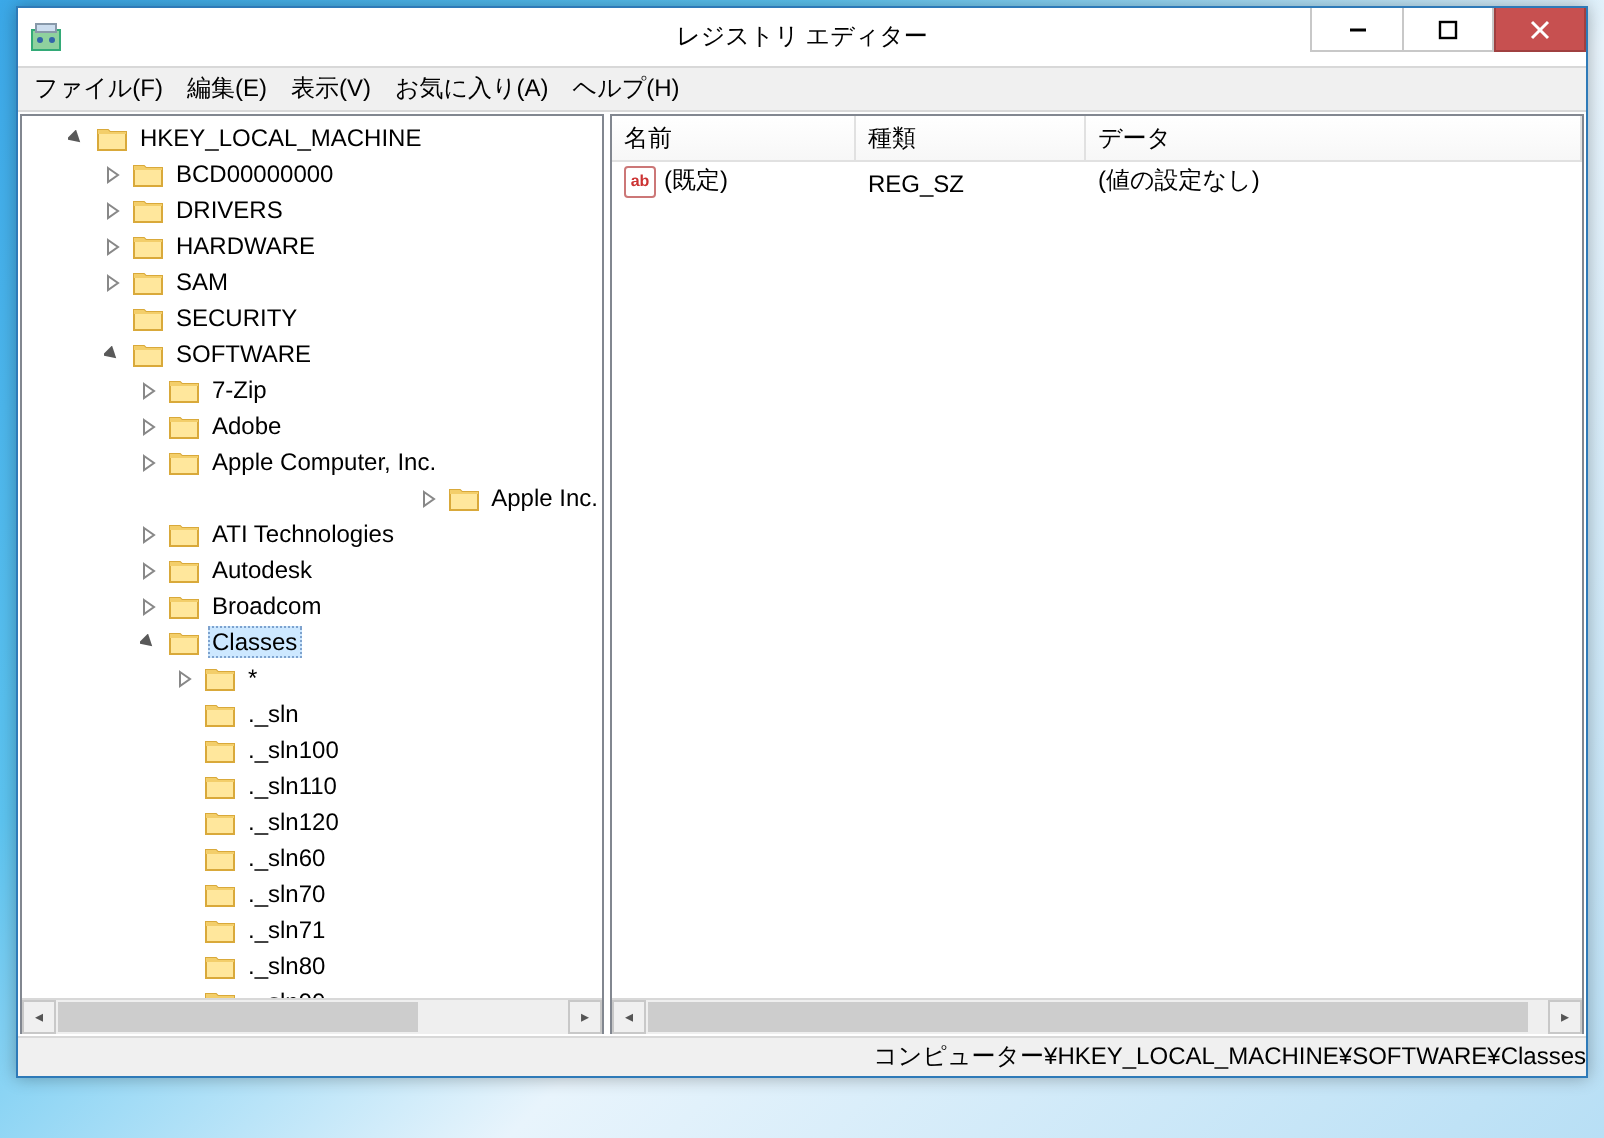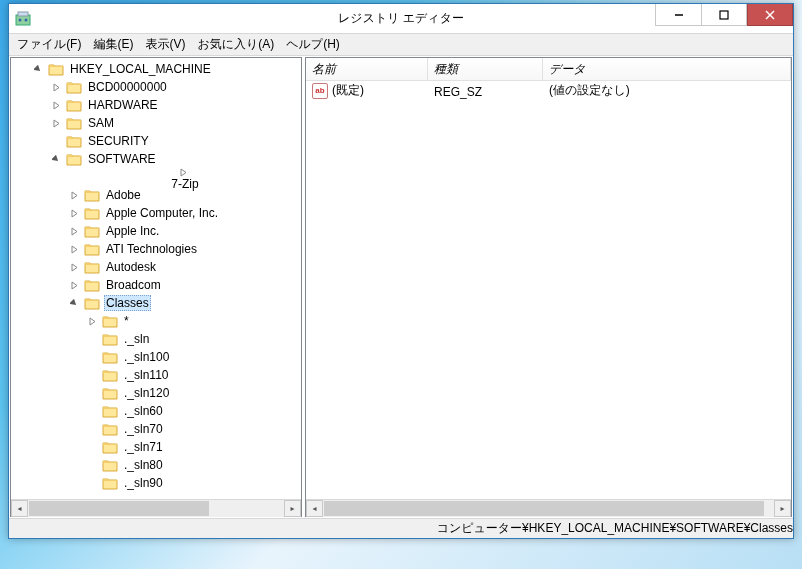--- a/index.html
+++ b/index.html
@@ -18,21 +18,21 @@
 .content { flex: 1; display: flex; padding: 1px; overflow: hidden; }
 .tree-pane { width: 292px; border: 1px solid #828790; background: #fff; display: flex; flex-direction: column; margin-right: 3px; }
 .tree-scroll { flex: 1; overflow: hidden; padding-top: 2px; position: relative; }
 .tree-item { display: flex; align-items: center; height: 18px; white-space: nowrap; }
 .tree-item.selected .ti-label { background: #cde8ff; border: 1px dotted #7da2ce; padding: 0 1px; }
 .ti-label { padding: 0 2px; }
 .expander { width: 11px; height: 11px; margin-right: 4px; display: inline-flex; align-items: center; justify-content: center; }
 .folder-icon { width: 16px; height: 14px; margin-right: 4px; }
 .list-pane { flex: 1; border: 1px solid #828790; background: #fff; display: flex; flex-direction: column; }
 .list-header { height: 23px; display: flex; background: #fff; border-bottom: 1px solid #e1e1e1; }
-.list-col { padding: 3px 6px; border-right: 1px solid #e1e1e1; cursor: default; background: linear-gradient(#fff, #f7f7f7); font-style: italic; }
+.list-col { padding: 3px 6px; border-right: 1px solid #e1e1e1; cursor: default; background: linear-gradient(#fff, #f7f7f7); }
 .list-body { flex: 1; overflow: hidden; }
 .list-row { display: flex; height: 18px; align-items: flex-end; }
 .list-cell { padding: 0 6px; display: flex; align-items: center; }
 .value-icon { width: 16px; height: 16px; margin-right: 4px; display: inline-flex; align-items: center; justify-content: center; background: #fff; border: 1px solid #c77; border-radius: 2px; }
 .value-icon-text { font-size: 8px; color: #c33; font-weight: bold; }
 .hscroll { height: 17px; background: #f0f0f0; border-top: 1px solid #d8d8d8; display: flex; align-items: center; }
 .hscroll-btn { width: 17px; height: 17px; background: #f0f0f0; display: flex; align-items: center; justify-content: center; border: 1px solid #c8c8c8; font-size: 8px; color: #555; }
 .hscroll-track { flex: 1; height: 17px; background: #efefef; position: relative; }
 .hscroll-thumb { position: absolute; height: 15px; top: 1px; background: #cdcdcd; border-radius: 0; }
 .statusbar { height: 20px; border-top: 1px solid #d8d8d8; background: #f0f0f0; display: flex; align-items: center; padding-left: 3px; justify-content: flex-end; }
@@ -107,20 +107,32 @@
           <div class="tree-item" style="padding-left: 40px;">
             <span class="expander">
               <svg width="9" height="9">
                 <path d="M2 1 L7 4.5 L2 8 Z" fill="none" stroke="#888" stroke-width="1"></path>
               </svg>
             </span>
             <svg class="folder-icon" viewBox="0 0 16 14">
               <path d="M1 3 L1 13 L15 13 L15 4 L7 4 L6 3 Z" fill="#ffe79c" stroke="#d9a93a"></path>
               <path d="M1 3 L6 3 L7 4 L15 4 L15 5 L1 5 Z" fill="#f3ce6a"></path>
             </svg>
+            <span class="ti-label">DRIVERS</span>
+          </div>
+          <div class="tree-item" style="padding-left: 40px;">
+            <span class="expander">
+              <svg width="9" height="9">
+                <path d="M2 1 L7 4.5 L2 8 Z" fill="none" stroke="#888" stroke-width="1"></path>
+              </svg>
+            </span>
+            <svg class="folder-icon" viewBox="0 0 16 14">
+              <path d="M1 3 L1 13 L15 13 L15 4 L7 4 L6 3 Z" fill="#ffe79c" stroke="#d9a93a"></path>
+              <path d="M1 3 L6 3 L7 4 L15 4 L15 5 L1 5 Z" fill="#f3ce6a"></path>
+            </svg>
             <span class="ti-label">HARDWARE</span>
           </div>
           <div class="tree-item" style="padding-left: 40px;">
             <span class="expander">
               <svg width="9" height="9">
                 <path d="M2 1 L7 4.5 L2 8 Z" fill="none" stroke="#888" stroke-width="1"></path>
               </svg>
             </span>
             <svg class="folder-icon" viewBox="0 0 16 14">
               <path d="M1 3 L1 13 L15 13 L15 4 L7 4 L6 3 Z" fill="#ffe79c" stroke="#d9a93a"></path>
@@ -141,21 +153,21 @@
               <svg width="9" height="9">
                 <path d="M1 1 L7 4 L1 8 Z" fill="#595959" transform="rotate(45 4 4)"></path>
               </svg>
             </span>
             <svg class="folder-icon" viewBox="0 0 16 14">
               <path d="M1 3 L1 13 L15 13 L15 4 L7 4 L6 3 Z" fill="#ffe79c" stroke="#d9a93a"></path>
               <path d="M1 3 L6 3 L7 4 L15 4 L15 5 L1 5 Z" fill="#f3ce6a"></path>
             </svg>
             <span class="ti-label">SOFTWARE</span>
           </div>
-          <div class="tree-item" style="padding-left: 58px; flex-direction: column;">
+          <div class="tree-item" style="padding-left: 58px;">
             <span class="expander">
               <svg width="9" height="9">
                 <path d="M2 1 L7 4.5 L2 8 Z" fill="none" stroke="#888" stroke-width="1"></path>
               </svg>
             </span>
             <svg class="folder-icon" viewBox="0 0 16 14">
               <path d="M1 3 L1 13 L15 13 L15 4 L7 4 L6 3 Z" fill="#ffe79c" stroke="#d9a93a"></path>
               <path d="M1 3 L6 3 L7 4 L15 4 L15 5 L1 5 Z" fill="#f3ce6a"></path>
             </svg>
             <span class="ti-label">7-Zip</span>
@@ -177,21 +189,21 @@
               <svg width="9" height="9">
                 <path d="M2 1 L7 4.5 L2 8 Z" fill="none" stroke="#888" stroke-width="1"></path>
               </svg>
             </span>
             <svg class="folder-icon" viewBox="0 0 16 14">
               <path d="M1 3 L1 13 L15 13 L15 4 L7 4 L6 3 Z" fill="#ffe79c" stroke="#d9a93a"></path>
               <path d="M1 3 L6 3 L7 4 L15 4 L15 5 L1 5 Z" fill="#f3ce6a"></path>
             </svg>
             <span class="ti-label">Apple Computer, Inc.</span>
           </div>
-          <div class="tree-item" style="padding-left: 58px;">
+          <div class="tree-item" style="padding-left: 58px; justify-content: flex-end;">
             <span class="expander">
               <svg width="9" height="9">
                 <path d="M2 1 L7 4.5 L2 8 Z" fill="none" stroke="#888" stroke-width="1"></path>
               </svg>
             </span>
             <svg class="folder-icon" viewBox="0 0 16 14">
               <path d="M1 3 L1 13 L15 13 L15 4 L7 4 L6 3 Z" fill="#ffe79c" stroke="#d9a93a"></path>
               <path d="M1 3 L6 3 L7 4 L15 4 L15 5 L1 5 Z" fill="#f3ce6a"></path>
             </svg>
             <span class="ti-label">Apple Inc.</span>

